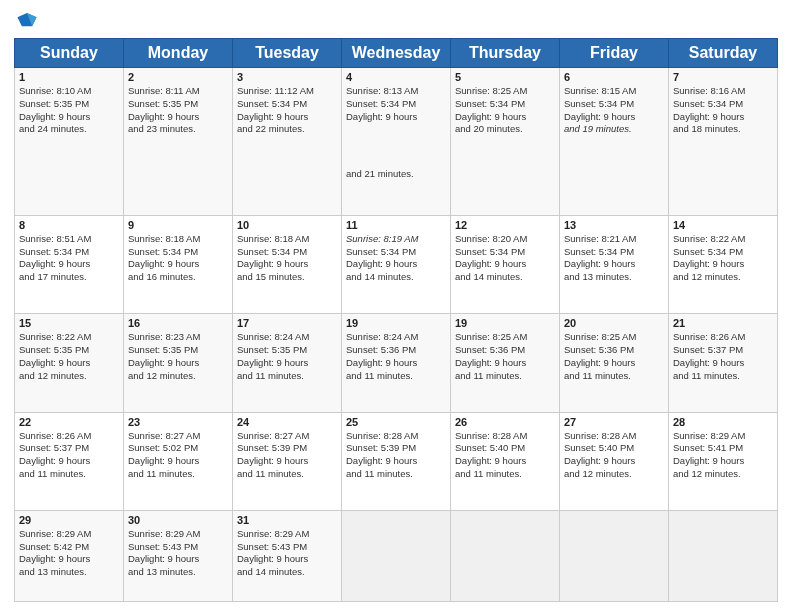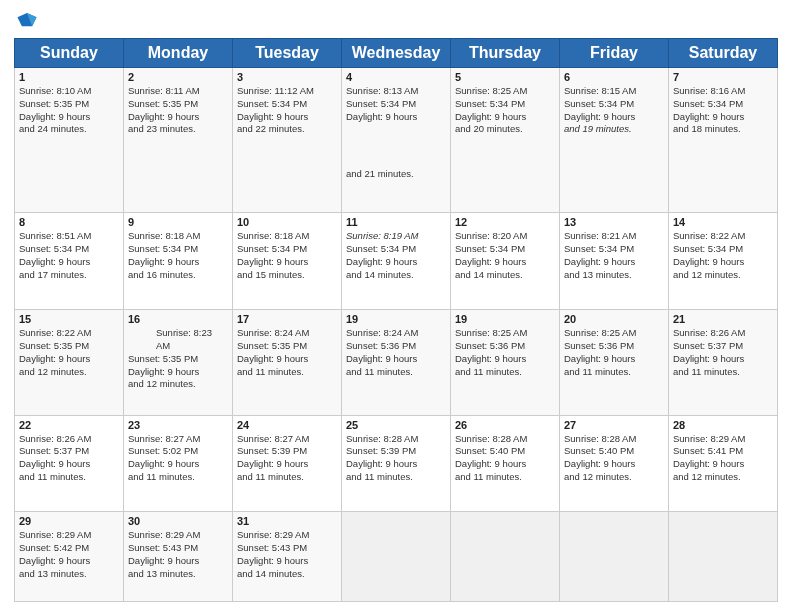--- a/index.html
+++ b/index.html
@@ -245,21 +245,21 @@
         <tr>
           <td>
             <span class="day-num">15</span>
             <span style="display: block; line-height: 1.35;">Sunrise: 8:22 AM</span>
             <span style="display: block; line-height: 1.35;">Sunset: 5:35 PM</span>
             <span style="display: block; line-height: 1.35;">Daylight: 9 hours</span>
             <span style="display: block; line-height: 1.35;">and 12 minutes.</span>
           </td>
           <td>
             <span class="day-num">16</span>
-            <span style="display: block; line-height: 1.35; margin-left: 28px;">Sunrise: 8:23 AM</span>
+            <span style="display: block; line-height: 1.35;">Sunrise: 8:23 AM</span>
             <span style="display: block; line-height: 1.35;">Sunset: 5:35 PM</span>
             <span style="display: block; line-height: 1.35;">Daylight: 9 hours</span>
             <span style="display: block; line-height: 1.35;">and 12 minutes.</span>
           </td>
           <td>
             <span class="day-num">17</span>
             <span style="display: block; line-height: 1.35;">Sunrise: 8:24 AM</span>
             <span style="display: block; line-height: 1.35;">Sunset: 5:35 PM</span>
             <span style="display: block; line-height: 1.35;">Daylight: 9 hours</span>
             <span style="display: block; line-height: 1.35;">and 11 minutes.</span>

